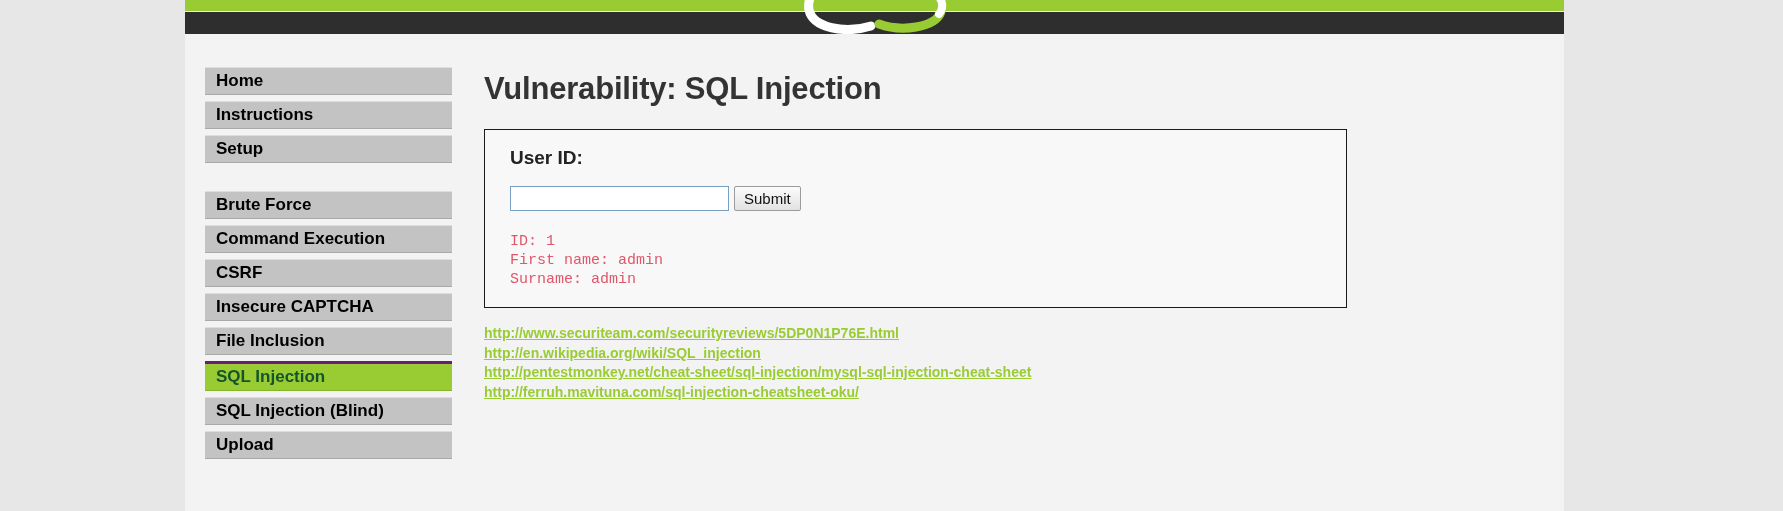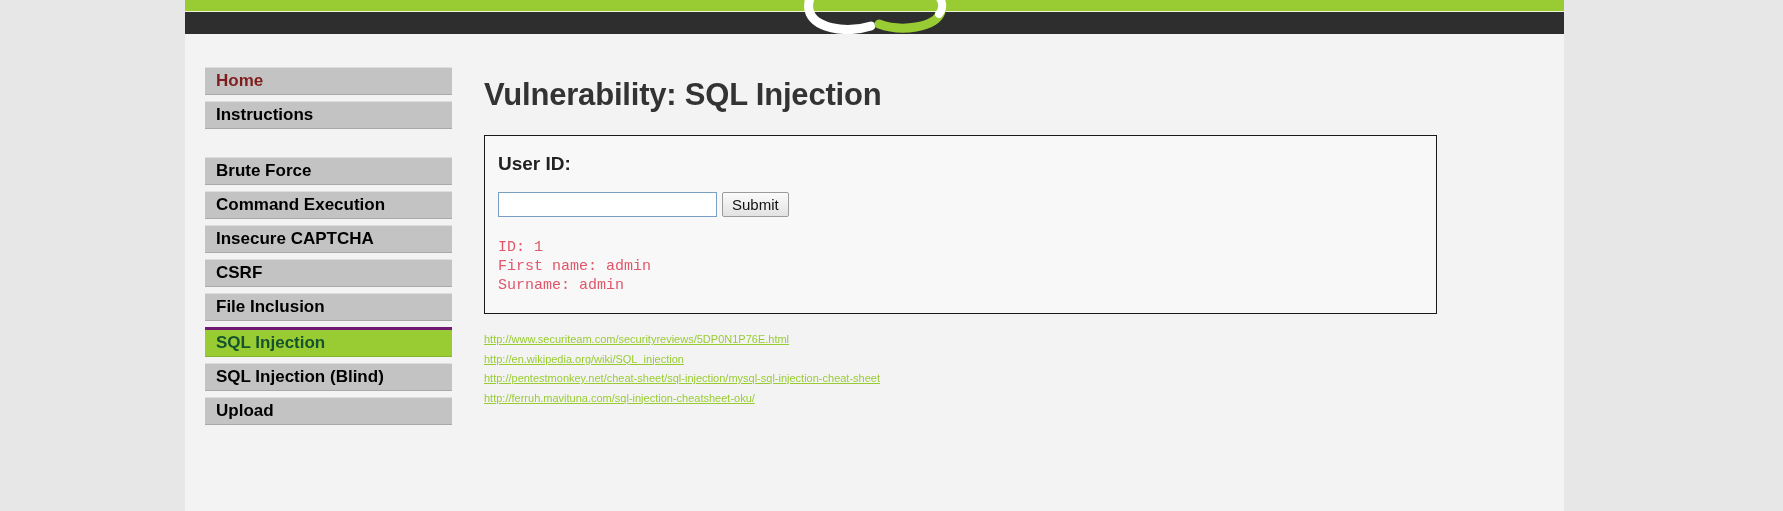--- a/index.html
+++ b/index.html
@@ -78,51 +78,51 @@
     font-size: 17px;
     font-weight: bold;
     color: #000;
     margin-bottom: 6px;
     cursor: pointer;
     white-space: nowrap;
     overflow: hidden;
     text-overflow: ellipsis;
   }
   .nav-item.dim {
-    color: #7f1d1d;
+    color: #000000;
   }
   .nav-item.active {
     background: #9c3;
     color: #14532d;
     border-top: 3px solid #701a75;
     border-bottom: 1px solid #85b52b;
   }
 
   
   #main {
     position: absolute;
     left: 299px;
-    top: 6px;
+    top: 0;
     right: 20px;
   }
   #page-title {
     margin: 37px 0 0 0;
     font-size: 31px;
     font-weight: bold;
     color: #333;
     letter-spacing: -0.2px;
   }
 
   #vuln-box {
     margin-top: 22px;
     border: 1px solid #1a1a1a;
     background: #f8f8f8;
-    padding: 17px 25px 18px 13px;
-    box-sizing: border-box;
-    width: 953px;
+    padding: 17px 25px 18px 25px;
+    box-sizing: border-box;
+    width: 863px;
   }
   #form-legend {
     font-size: 19px;
     font-weight: bold;
     color: #222;
     margin: 0 0 17px 0;
   }
   #form-row {
     display: flex;
     align-items: flex-end;
@@ -166,22 +166,22 @@
     font-weight: bold;
     color: #333;
   }
   #links-list {
     margin: 16px 0 0 0;
     padding: 0;
     list-style: none;
   }
   .info-link {
     display: block;
-    font-size: 11px;
-    font-weight: normal;
+    font-size: 14px;
+    font-weight: bold;
     line-height: 19.5px;
     color: #9c3;
     text-decoration: underline;
     white-space: nowrap;
     cursor: pointer;
   }
 </style>
 </head>
 <body>
 
@@ -197,27 +197,28 @@
     </div>
     <div id="green-bar"></div>
   </div>
 
   <div id="body-area">
 
     <div id="sidebar">
       <ul class="nav-group">
         <li class="nav-item dim">Home</li>
         <li class="nav-item">Instructions</li>
+        <li class="nav-item">Setup</li>
       </ul>
       <div class="nav-gap"></div>
       <ul class="nav-group">
         <li class="nav-item">Brute Force</li>
         <li class="nav-item">Command Execution</li>
+        <li class="nav-item">CSRF</li>
         <li class="nav-item">Insecure CAPTCHA</li>
-        <li class="nav-item">CSRF</li>
         <li class="nav-item">File Inclusion</li>
         <li class="nav-item active">SQL Injection</li>
         <li class="nav-item">SQL Injection (Blind)</li>
         <li class="nav-item">Upload</li>
       </ul>
     </div>
 
     <div id="main">
 
       <h1 id="page-title">Vulnerability: SQL Injection</h1>

